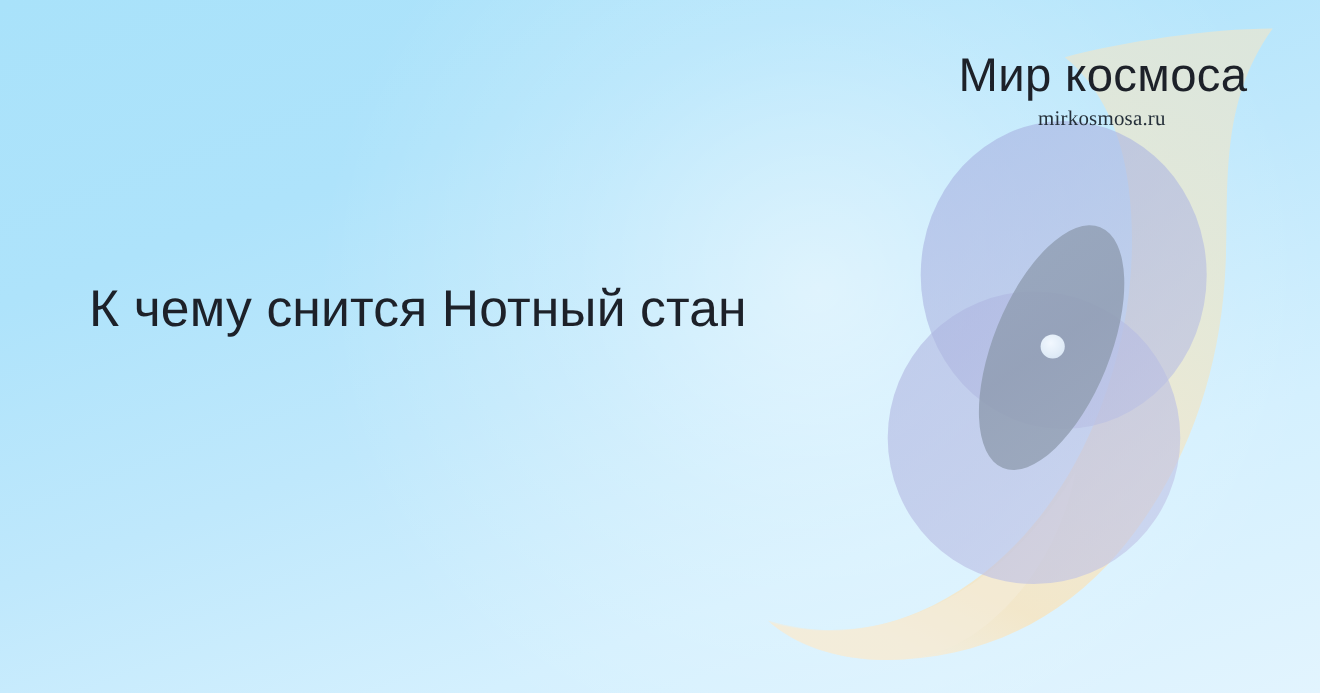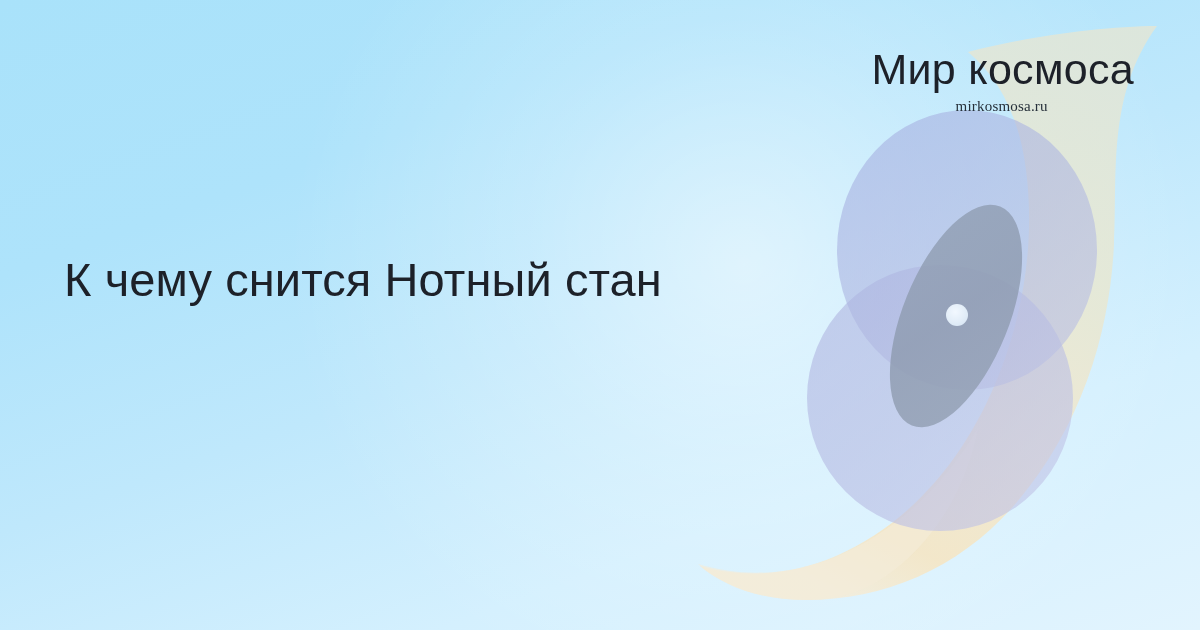--- a/index.html
+++ b/index.html
@@ -23,21 +23,21 @@
     position: absolute;
     inset: 0;
     width: 1200px;
     height: 630px;
     pointer-events: none;
   }
 
   
   #headline {
     position: absolute;
-    left: 64px;
+    left: 81px;
     top: 252px;
     width: 720px;
     margin: 0;
     font-size: 47px;
     font-weight: 400;
     line-height: 1.18;
     letter-spacing: 0.1px;
     color: #1d2129;
     white-space: nowrap;
   }
@@ -55,21 +55,21 @@
     font-weight: 400;
     letter-spacing: 0.3px;
     color: #1d2129;
     line-height: 1.02;
   }
   #brand-url {
     display: block;
     margin-top: 7px;
     margin-right: 2px;
     font-family: "Liberation Serif", serif;
-    font-size: 15px;
+    font-size: 19px;
     font-weight: 400;
     letter-spacing: 0.2px;
     color: #26303a;
     line-height: 1;
   }
 </style>
 </head>
 <body>
 
 <div id="card">

